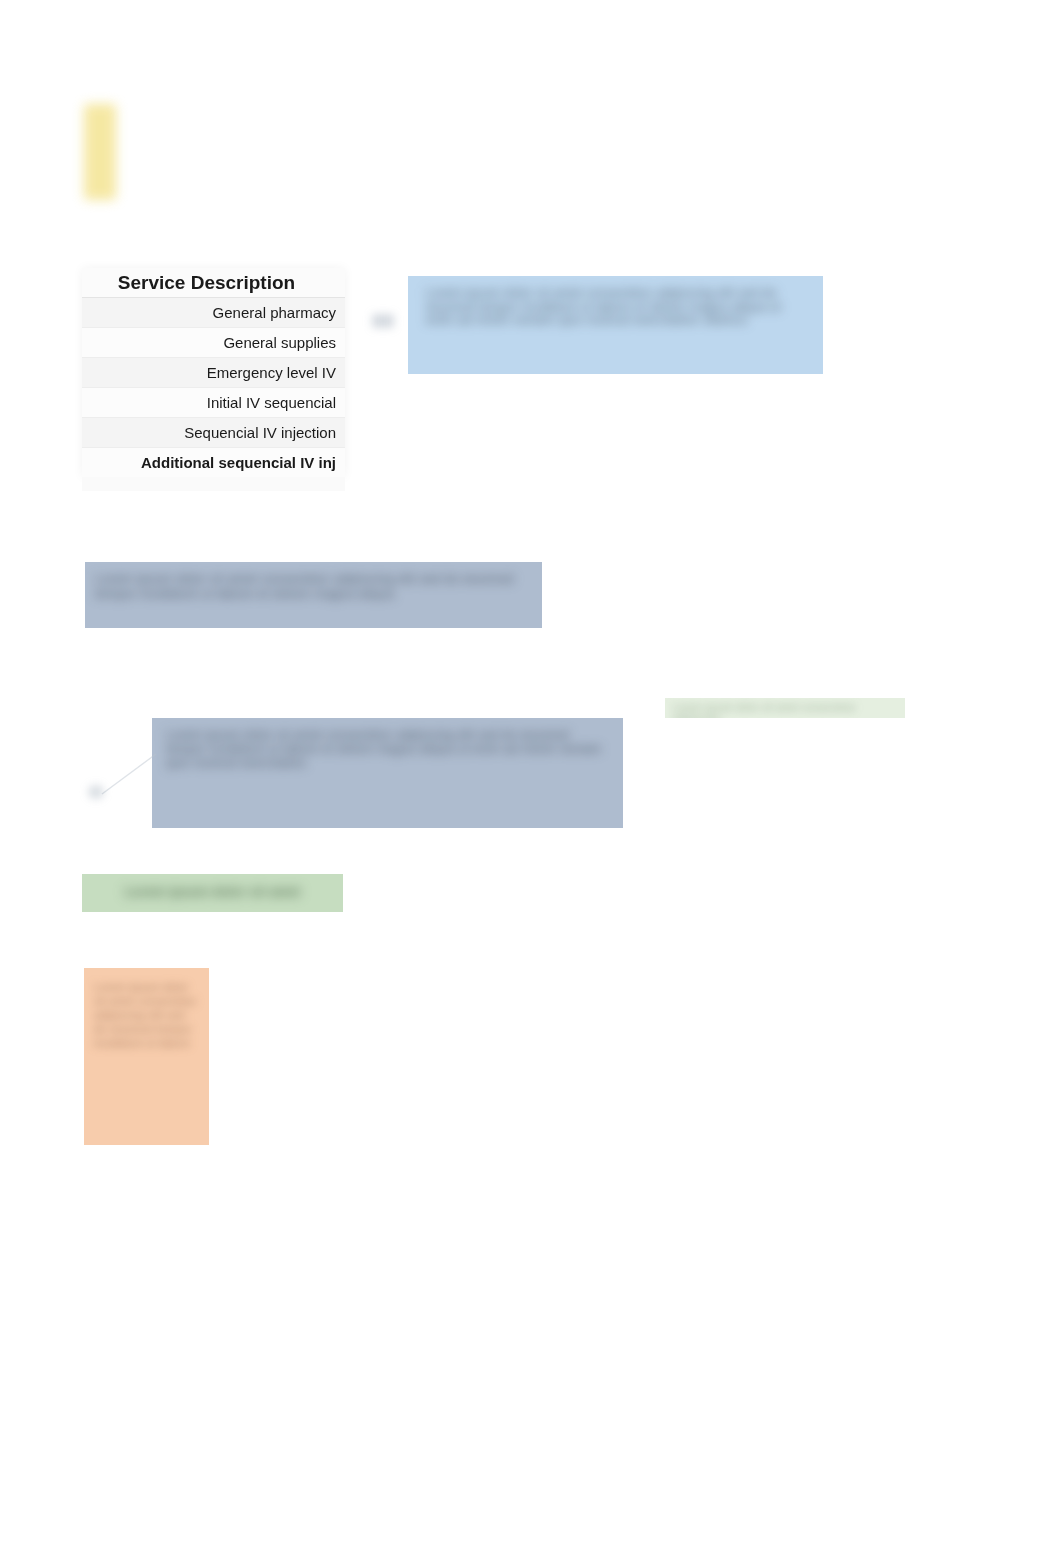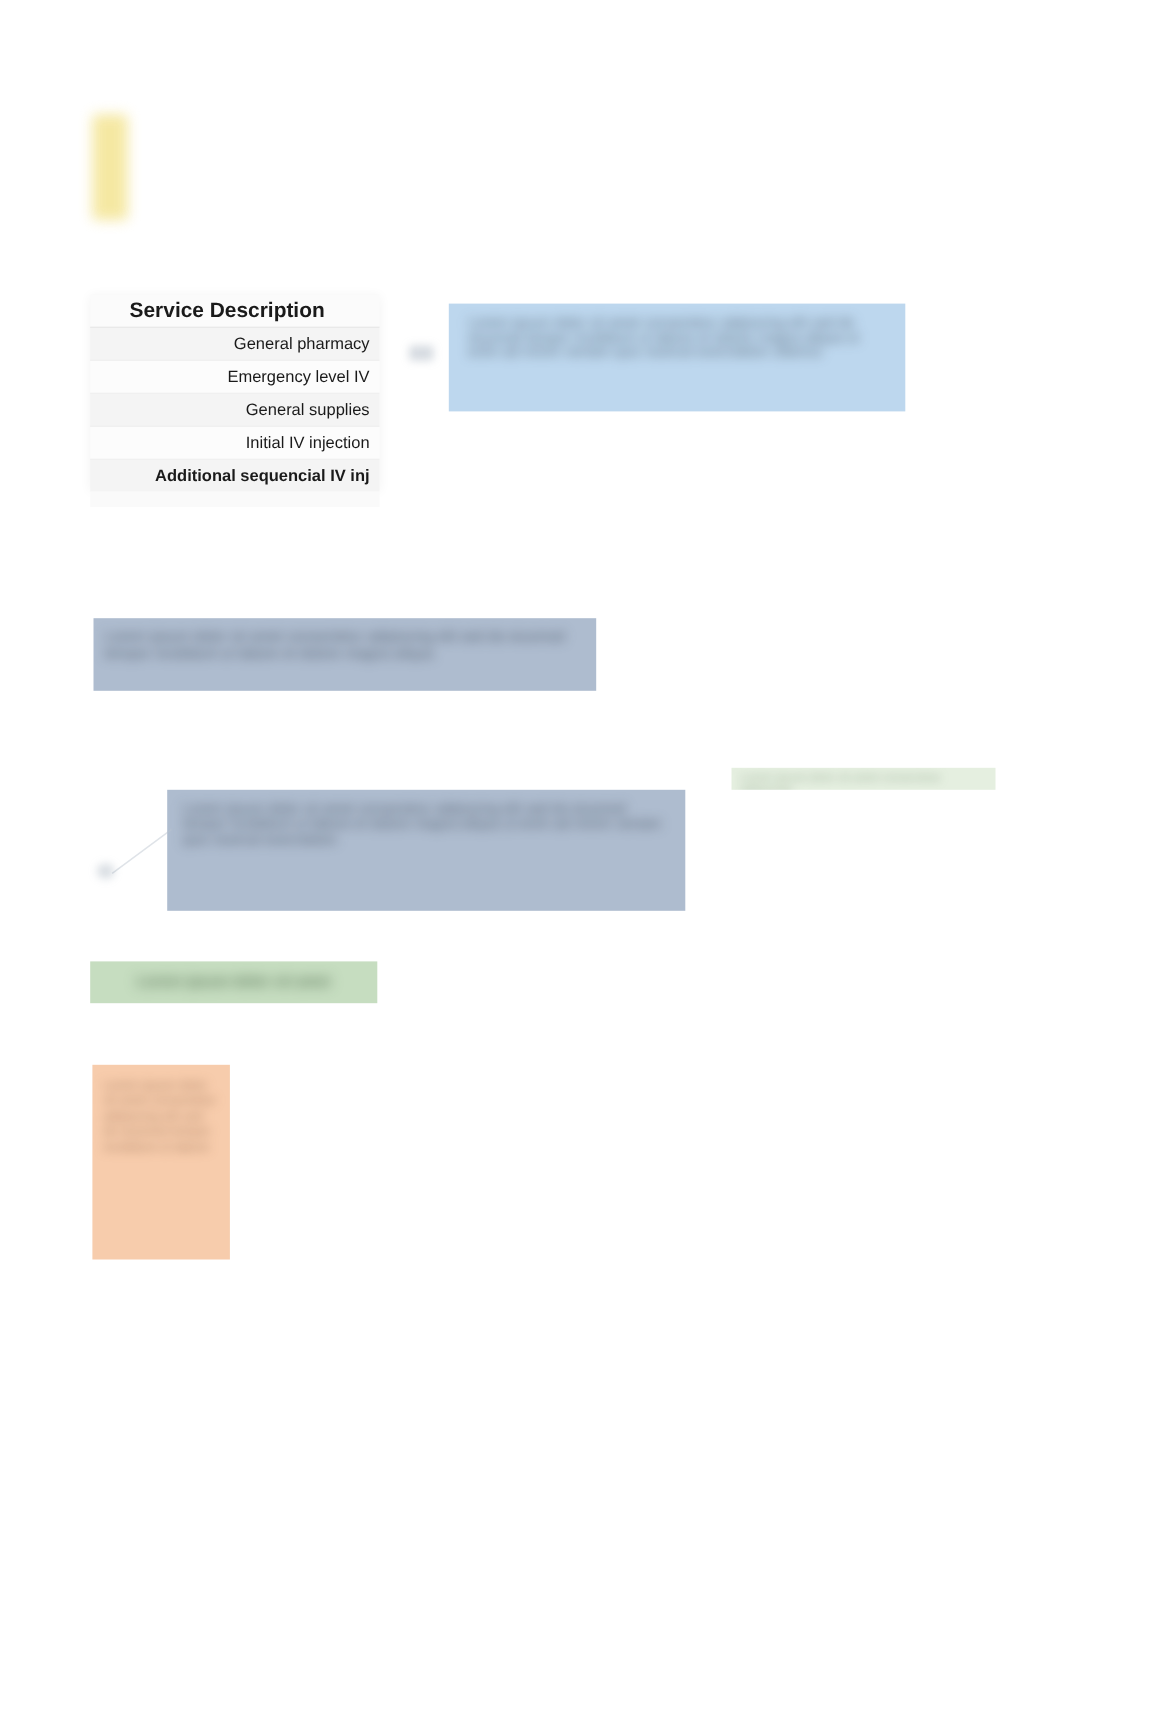--- a/index.html
+++ b/index.html
@@ -229,27 +229,30 @@
       <thead>
         <tr>
           <th>Service Description</th>
         </tr>
       </thead>
       <tbody>
         <tr>
           <td>General pharmacy</td>
         </tr>
         <tr>
+          <td>General supplies</td>
+        </tr>
+        <tr>
           <td>Emergency level IV</td>
         </tr>
         <tr>
-          <td>General supplies</td>
-        </tr>
-        <tr>
-          <td>Initial IV injection</td>
+          <td>Initial IV sequencial</td>
+        </tr>
+        <tr>
+          <td>Sequencial IV injection</td>
         </tr>
         <tr>
           <td>Additional sequencial IV inj</td>
         </tr>
       </tbody>
     </table>
   </div>
 
   <div class="callout callout-blue">
     <div class="redacted">Lorem ipsum dolor sit amet consectetur adipiscing elit sed do eiusmod tempor incididunt ut labore et dolore magna aliqua ut enim ad minim veniam quis nostrud exercitation ullamco</div>

